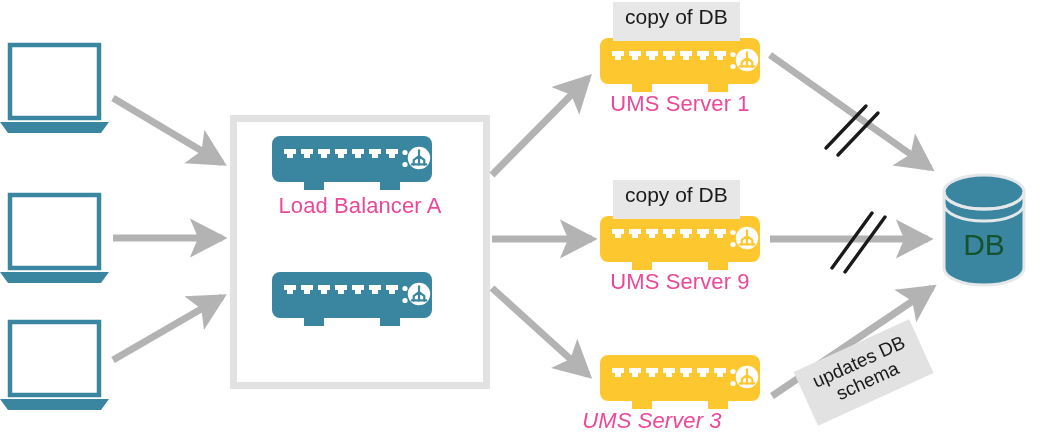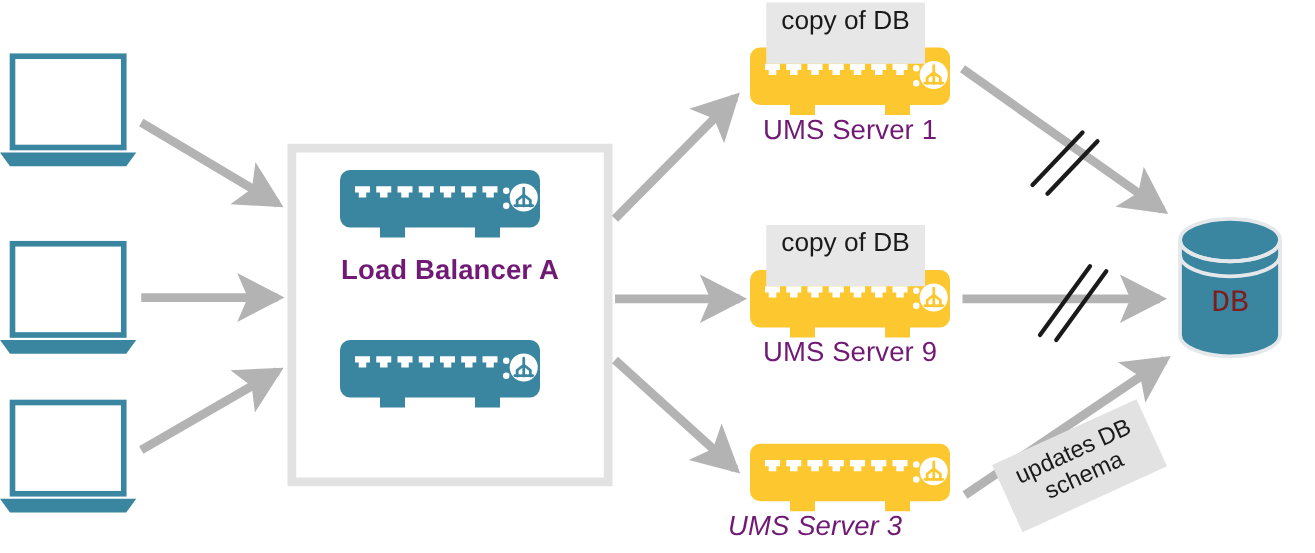--- a/index.html
+++ b/index.html
@@ -9,52 +9,51 @@
     font-family:"Liberation Sans", sans-serif;
     overflow:hidden;
   }
   #stage{position:relative;width:1052px;height:442px;}
 
   svg.layer{position:absolute;left:0;top:0;width:1052px;height:442px;overflow:visible;}
 
   
   .node-label{
     position:absolute;
-    color:#701a75;
+    color:#ec4899;
     font-size:22px;
     letter-spacing:.1px;
     white-space:nowrap;
     text-align:center;
   }
   .tag-box{
     position:absolute;
     background:#e7e7e7;
     color:#1a1a1a;
     font-size:21px;
-    padding:3px 12px 22px 12px;
+    padding:3px 12px 12px 12px;
     white-space:nowrap;
   }
   .rot-tag{
     position:absolute;
     background:#e2e2e2;
     color:#1a1a1a;
     font-size:19px;
     line-height:1.12;
     padding:7px 14px 9px 14px;
     white-space:nowrap;
     text-align:center;
     transform:rotate(-24.5deg);
     transform-origin:50% 50%;
   }
   .db-text{
     position:absolute;
-    color:#7f1d1d;
-    font-size:25px;
+    color:#14532d;
+    font-size:30px;
     white-space:nowrap;
-    font-family:Liberation Mono, monospace;
   }
 </style>
 </head>
 <body>
 
 <div id="stage">
 
   <svg class="layer" viewBox="0 0 1052 442">
     <defs>
       <marker id="ah" markerWidth="6" markerHeight="6" refX="4.6" refY="3" orient="auto" markerUnits="strokeWidth">
@@ -163,21 +162,21 @@
 
     <g>
       <path d="M944,192 V268 a40,17 0 0 0 80,0 V192 Z" fill="#3a86a0"></path>
       <ellipse cx="984" cy="192" rx="40" ry="17" fill="#3a86a0" stroke="#e4e8ea" stroke-width="3"></ellipse>
       <path d="M944,192 a40,17 0 0 0 80,0" fill="none" stroke="#e4e8ea" stroke-width="3"></path>
       <path d="M944,204 a40,17 0 0 0 80,0" fill="none" stroke="#e4e8ea" stroke-width="3"></path>
       <path d="M944,192 V268 a40,17 0 0 0 80,0 V192" fill="none" stroke="#e4e8ea" stroke-width="3"></path>
     </g>
   </svg>
 
-  <div class="node-label" style="left:233px;top:203px;width:254px;font-weight:bold;">Load Balancer A</div>
+  <div class="node-label" style="left:233px;top:193px;width:254px;">Load Balancer A</div>
 
   <div class="tag-box" style="left:613px;top:2px;">copy of DB</div>
   <div class="tag-box" style="left:613px;top:180px;">copy of DB</div>
 
   <div class="node-label" style="left:580px;top:91px;width:200px;">UMS Server 1</div>
   <div class="node-label" style="left:580px;top:269px;width:200px;">UMS Server 9</div>
   <div class="node-label" style="left:552px;top:408px;width:200px;font-style:italic;">UMS Server 3</div>
 
   <div class="db-text" style="left:944px;top:228px;width:80px;text-align:center;">DB</div>
 

